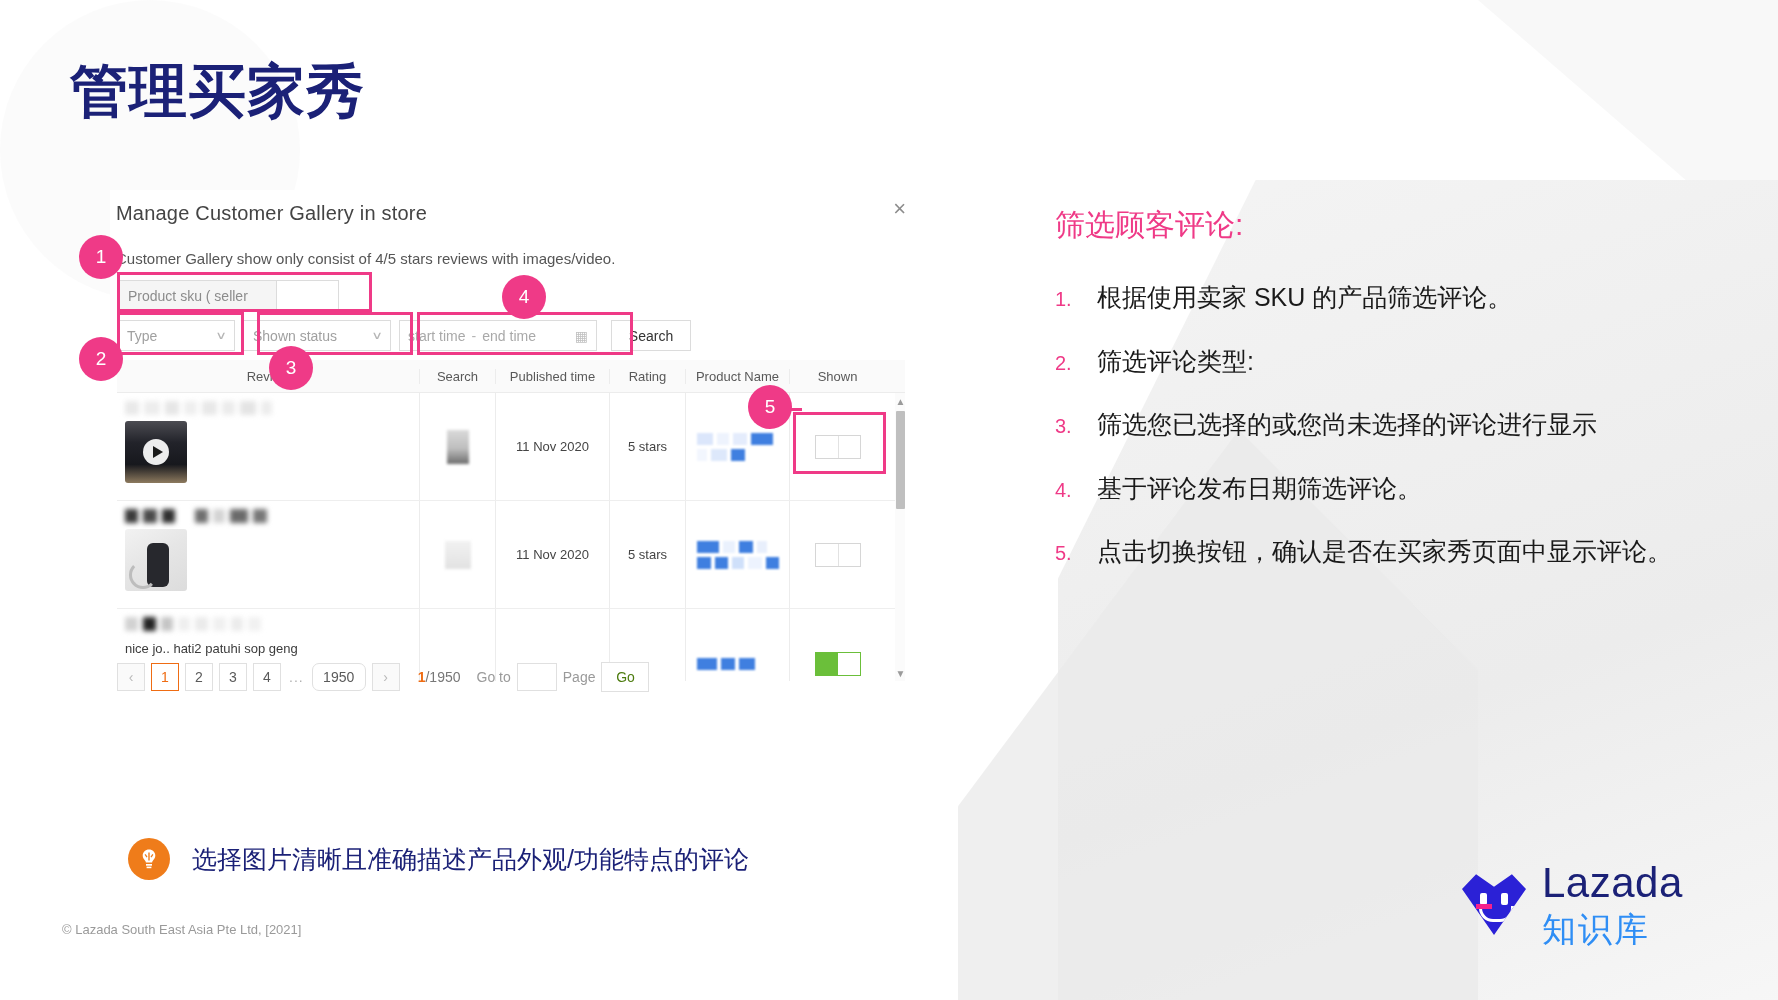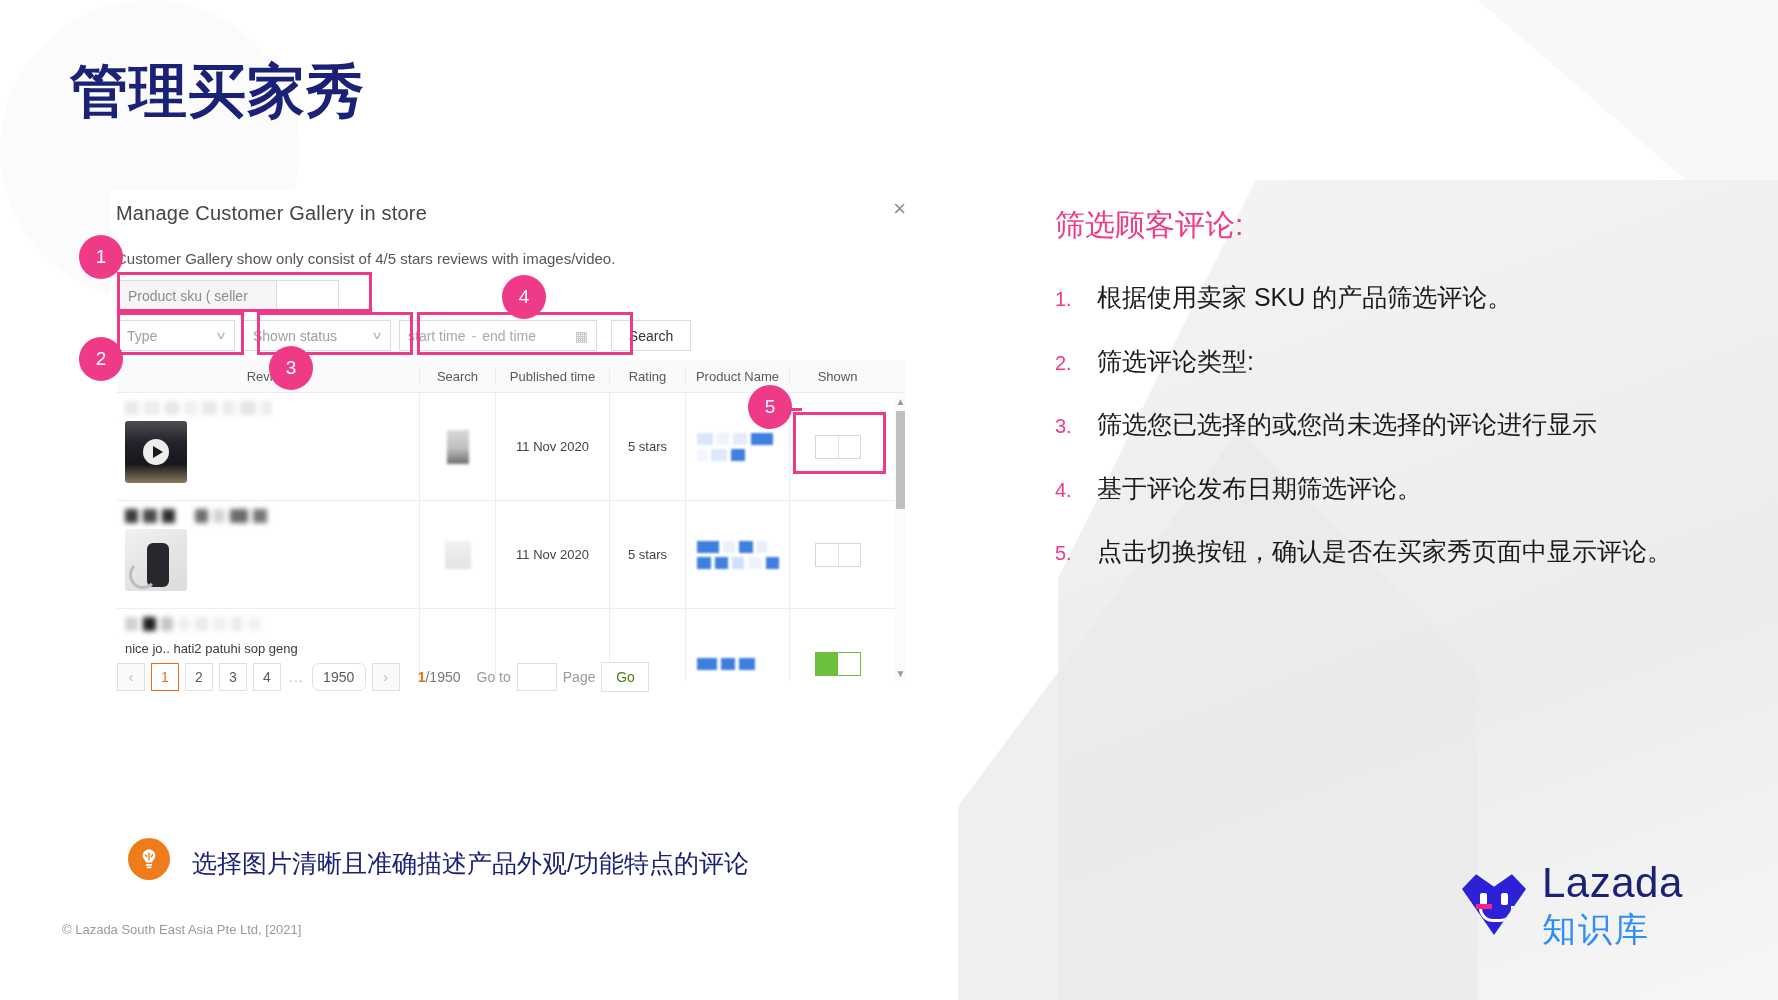--- a/index.html
+++ b/index.html
@@ -246,21 +246,21 @@
   .instr { position: absolute; left: 1055px; top: 205px; width: 660px; }
   .instr-title { font-size: 30px; color: #ef3a87; margin-bottom: 34px; }
   .instr ol { list-style: none; margin: 0; padding: 0; }
   .instr li {
     display: flex; gap: 16px; margin-bottom: 28px;
     font-size: 25px; color: #1a1a1a; line-height: 1.42;
   }
   .instr li .num { color: #ef3a87; font-size: 20px; min-width: 26px; padding-top: 5px; }
 
   
-  .tip { position: absolute; left: 128px; top: 838px; display: flex; align-items: flex-end; gap: 22px; }
+  .tip { position: absolute; left: 128px; top: 838px; display: flex; align-items: center; gap: 22px; }
   .tip-ico {
     width: 42px; height: 42px; border-radius: 50%; background: #ef7c1a;
     display: flex; align-items: center; justify-content: center;
     color: #fff; font-size: 22px;
   }
   .tip-text { font-size: 25px; color: #1b2177; white-space: nowrap; }
 
   
   .copy { position: absolute; left: 62px; top: 922px; font-size: 13px; color: #9a9a9a; }
 

